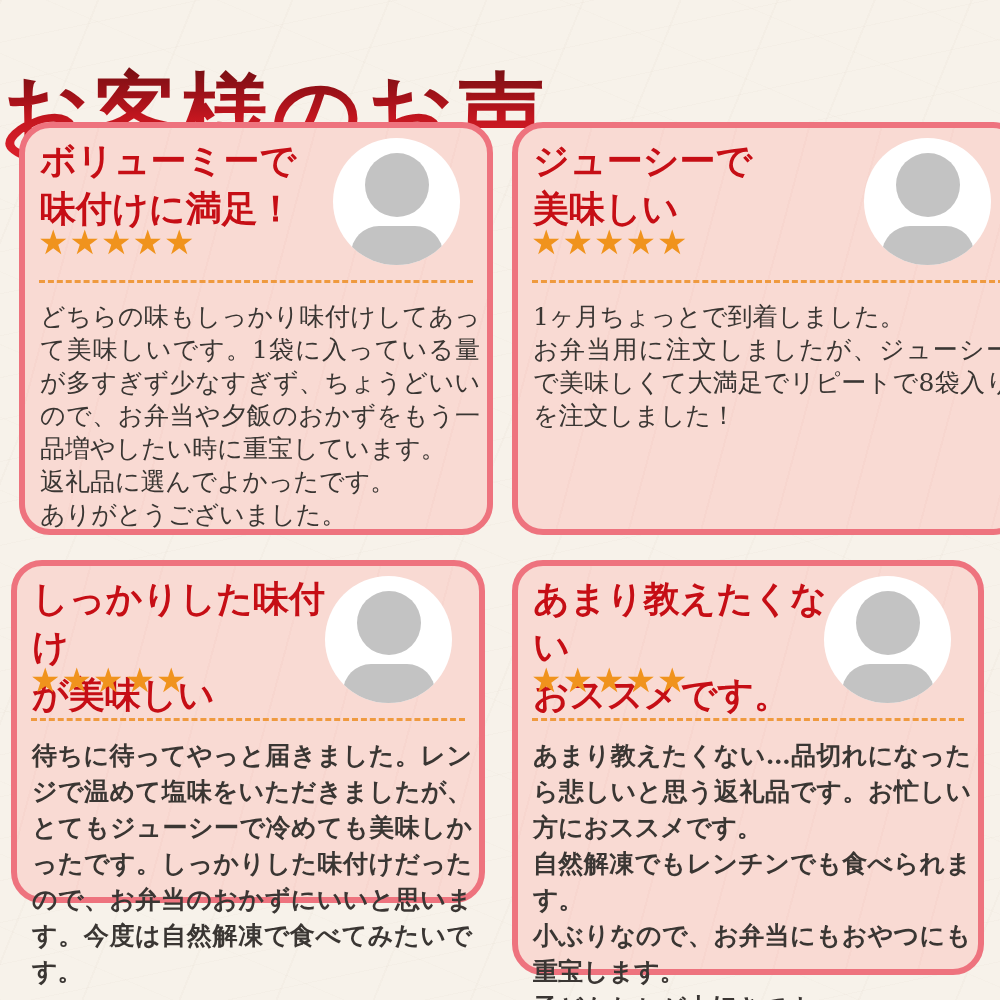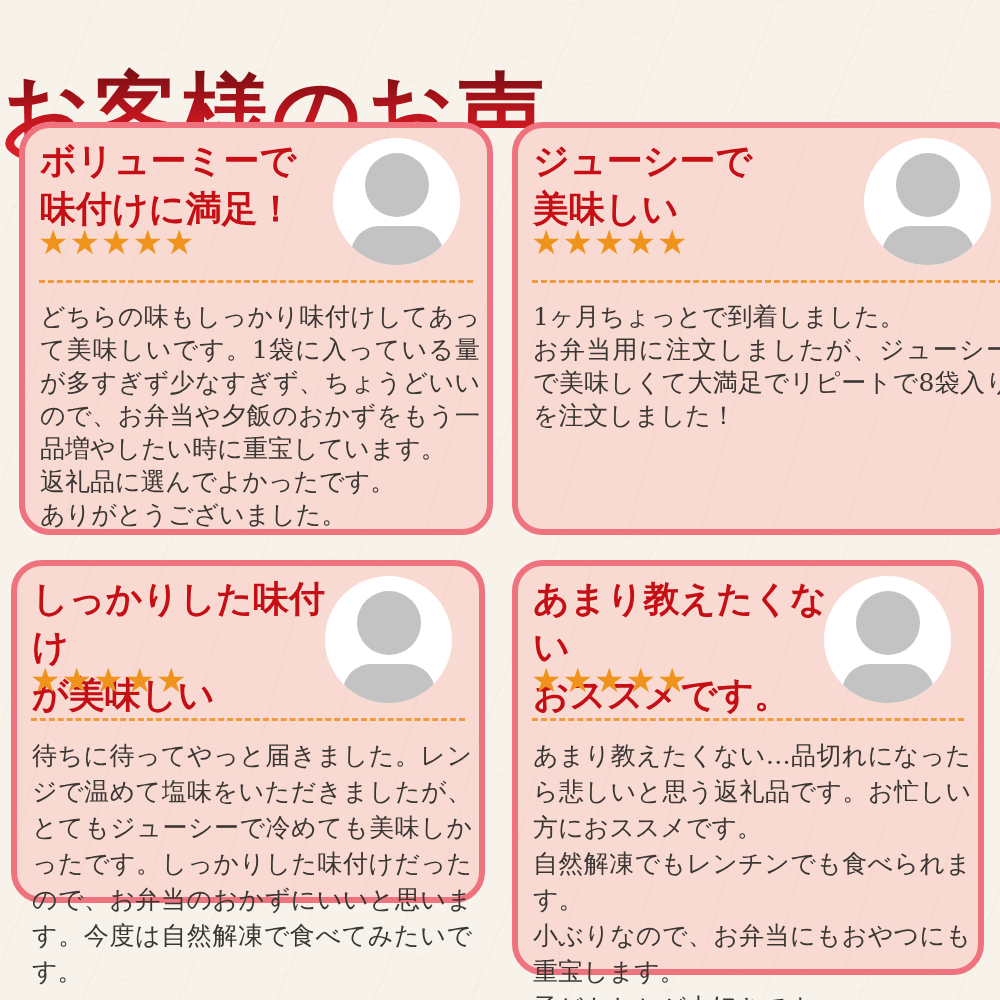--- a/index.html
+++ b/index.html
@@ -55,21 +55,21 @@
   }
   .divider{
     position:absolute;left:14px;right:14px;top:152px;height:0;
     border-top:3px dashed #ef9a3f;
   }
   .card-body{
     position:absolute;left:15px;right:7px;top:172px;
     font-size:25px;line-height:33px;color:#3a3633;
     white-space:pre-line;margin:0;text-align:justify;
   }
-  .card-3 .card-body,.card-4 .card-body{line-height:36px;}
+  .card-3 .card-body,.card-4 .card-body{line-height:36px;font-weight:bold;}
   .avatar{
     position:absolute;right:27px;top:10px;width:127px;height:127px;
     background:#ffffff;border-radius:50%;overflow:hidden;
   }
   .avatar-head{
     position:absolute;left:50%;top:15px;transform:translateX(-50%);
     width:64px;height:64px;background:#c3c3c3;border-radius:50%;
   }
   .avatar-torso{
     position:absolute;left:50%;top:88px;transform:translateX(-50%);

